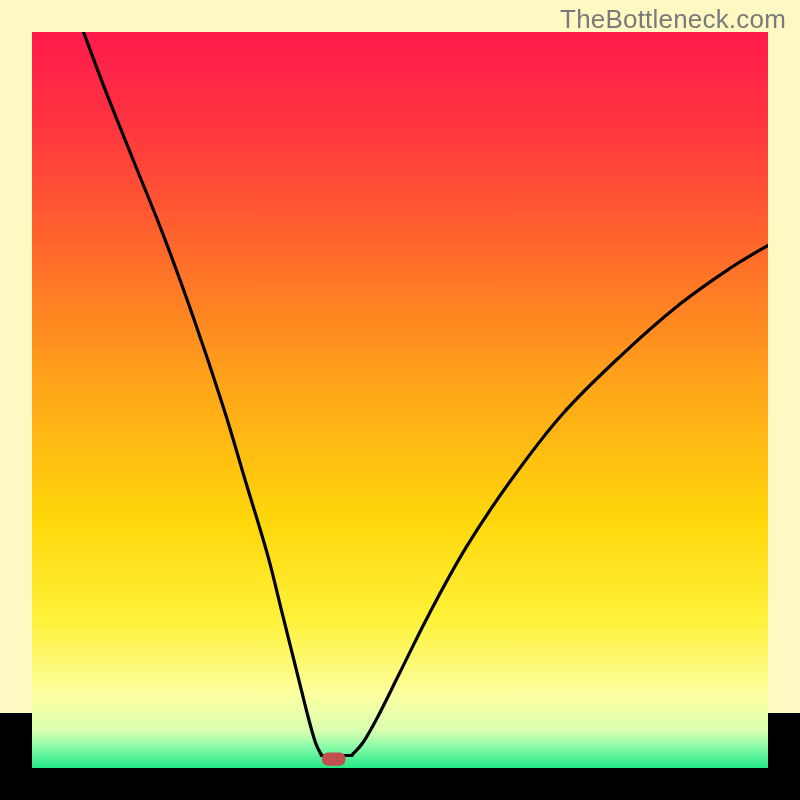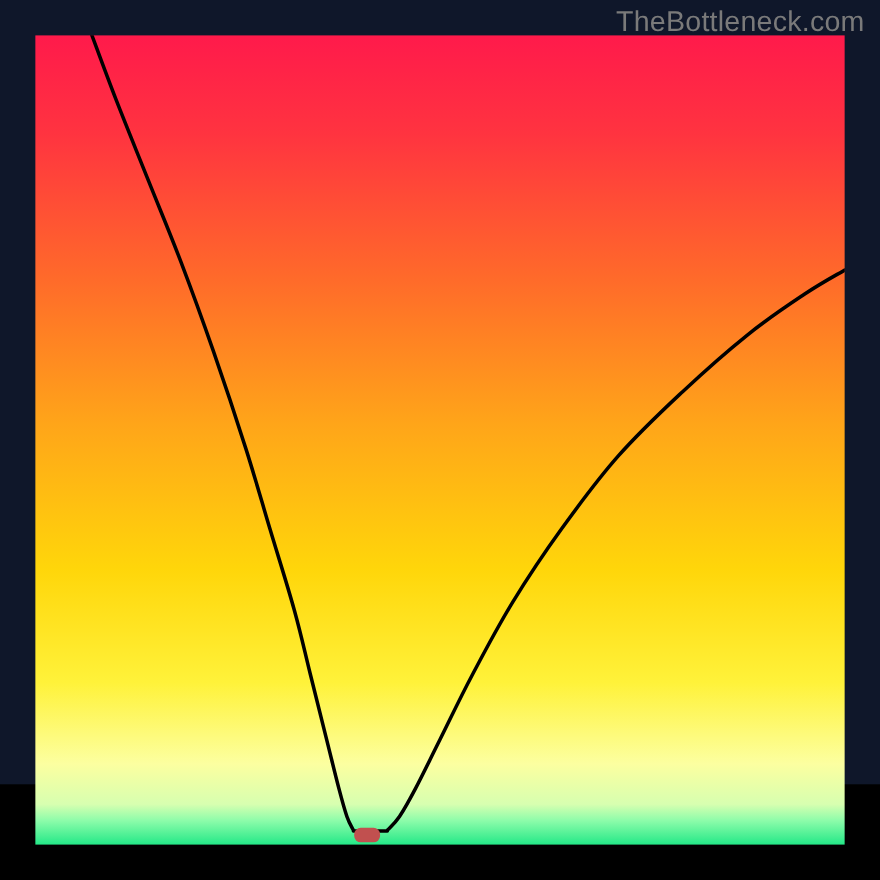--- a/index.html
+++ b/index.html
@@ -7,21 +7,21 @@
     padding: 0;
     width: 800px;
     height: 800px;
     background: #000;
     overflow: hidden;
   }
   .frame {
     position: relative;
     width: 800px;
     height: 713px;
-    background: #0f172a;
+    background: #fef9c3;
   }
   .watermark {
     position: absolute;
     top: 4px;
     right: 14px;
     font-family: Arial, Helvetica, sans-serif;
     font-size: 26px;
     font-weight: 500;
     color: #7a7a7a;
     letter-spacing: 0.2px;

